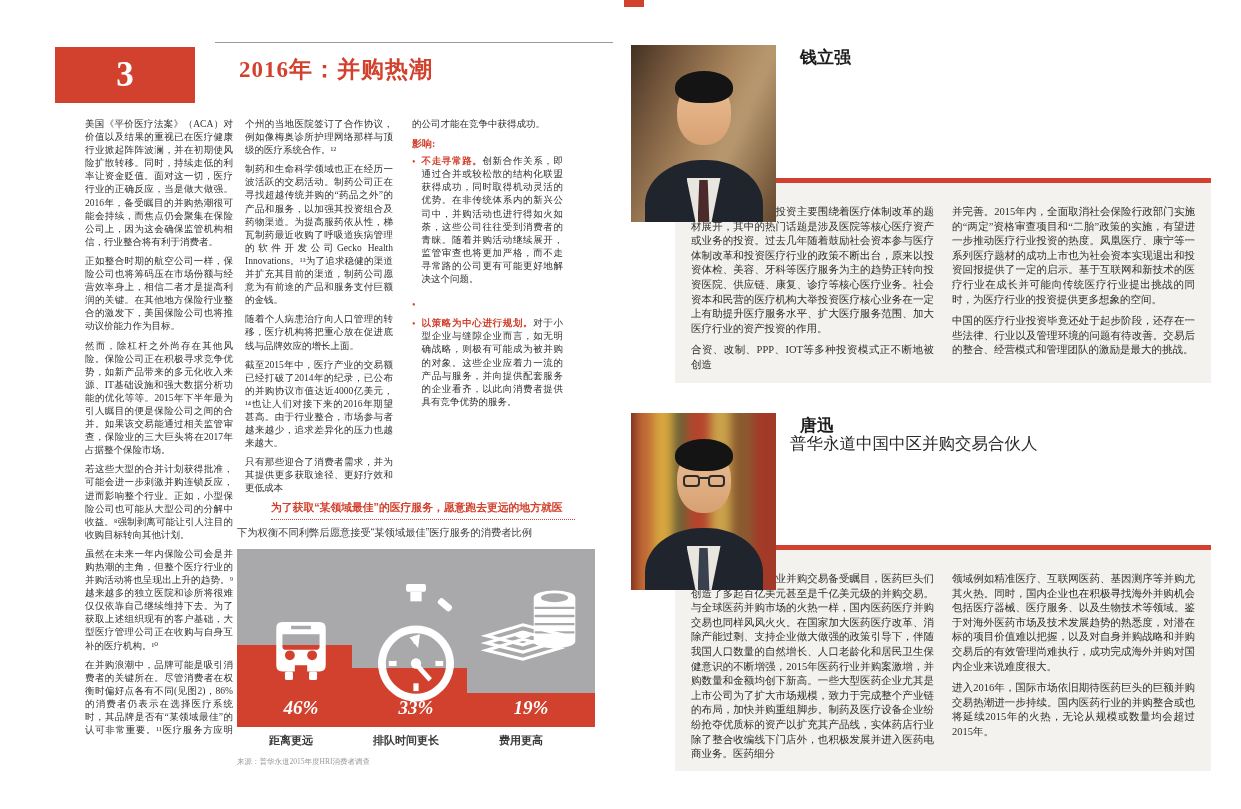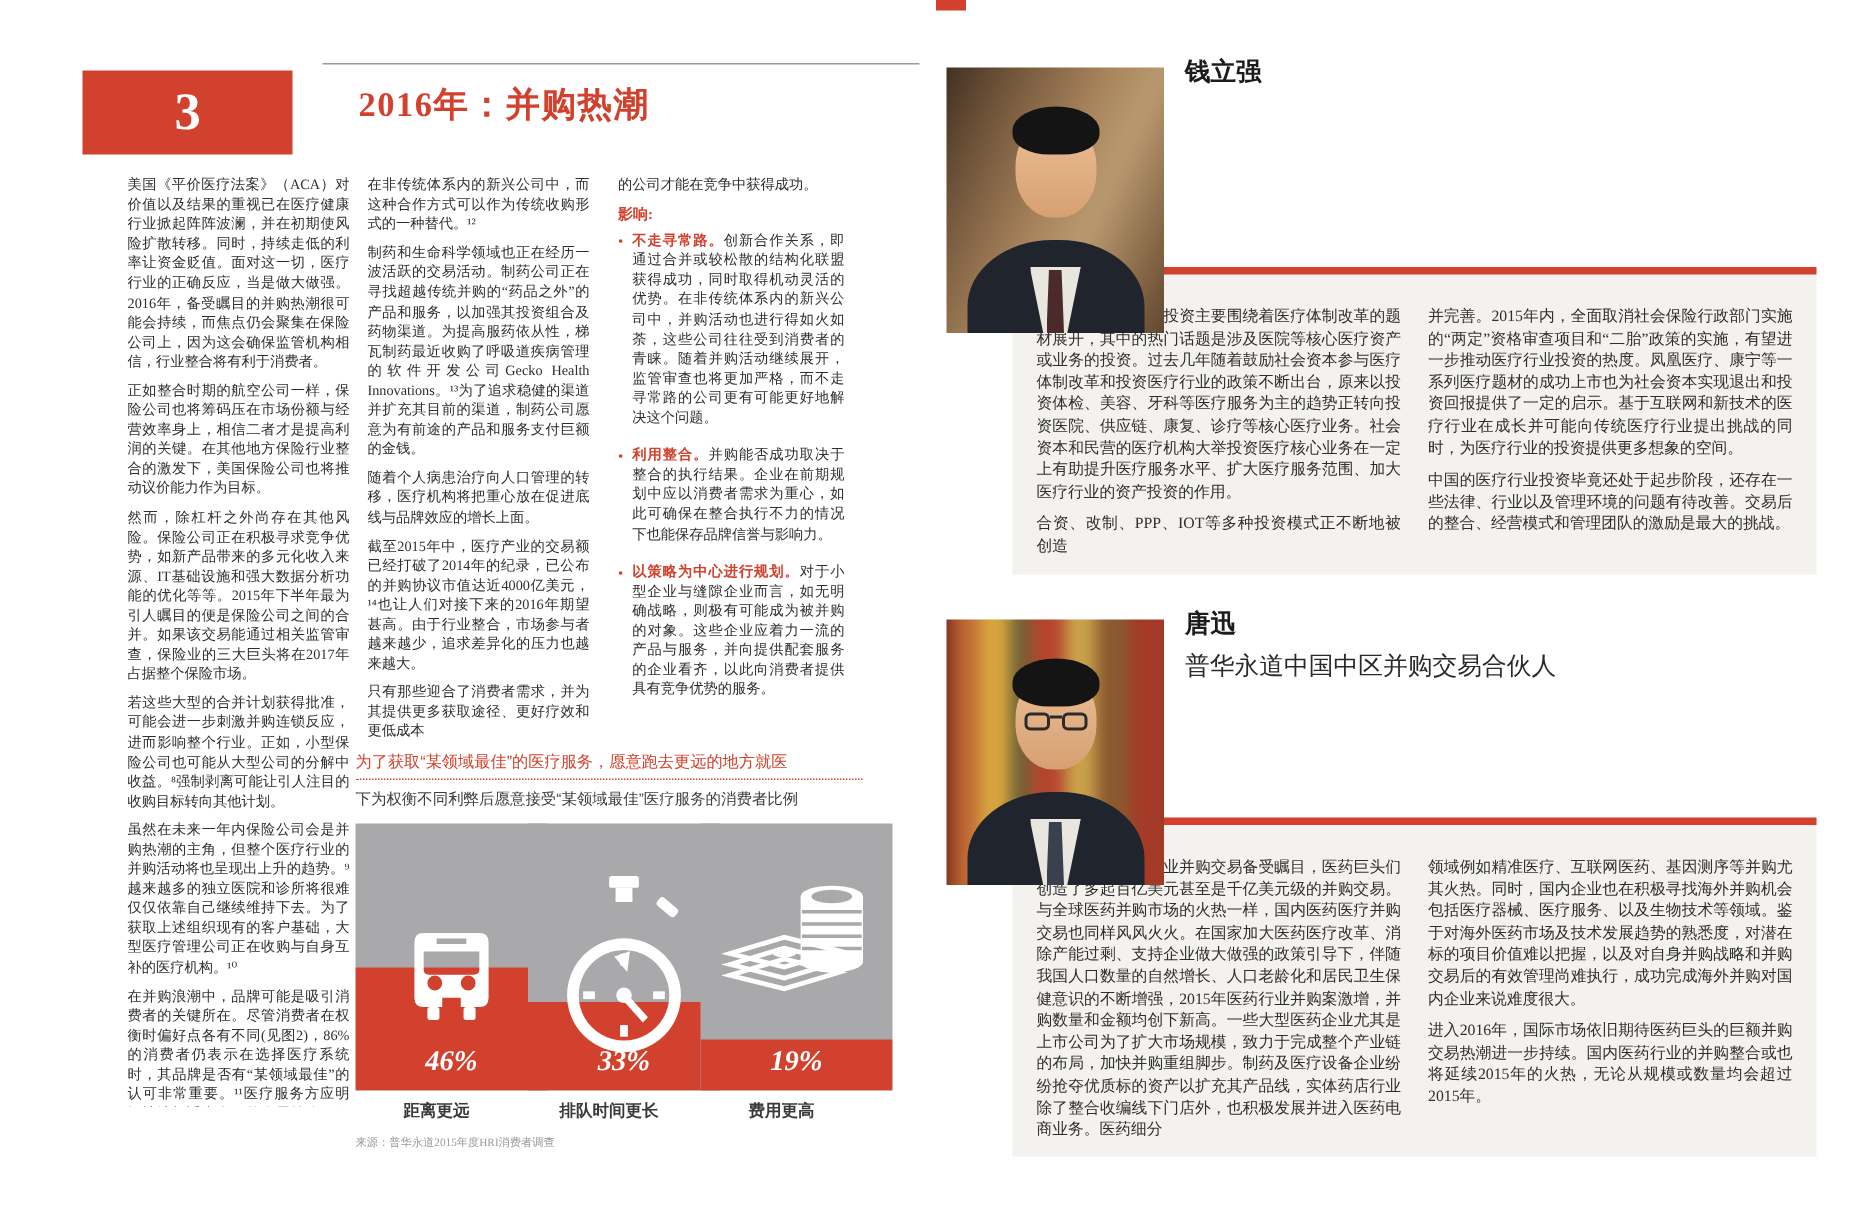--- a/index.html
+++ b/index.html
@@ -17,36 +17,36 @@
   .col1{left:30px;width:148px;height:620px;}
   .col2{left:190px;width:148px;height:386px;}
   .col3{left:357px;width:151px;height:386px;}
   .impact-heading{color:#d2412d;font-weight:bold;font-size:10px;margin:2px 0 5px;}
   .brow{display:flex;margin-bottom:6px;}
   .bdot{color:#d2412d;font-size:10px;margin-right:6px;line-height:13.1px;}
   .btext{margin:0;text-align:justify;flex:1;}
   .blead{color:#d2412d;font-weight:bold;}
   
   .chart{position:absolute;left:182px;top:459px;width:338px;}
-  .chart-title{color:#d2412d;font-weight:normal;font-size:10.8px;padding-bottom:4px;
-               border-bottom:1px dotted #d2412d;font-family:"Liberation Sans","DejaVu Sans",sans-serif;}
+  .chart-title{color:#d2412d;font-weight:bold;font-size:10.8px;padding-bottom:4px;
+               border-bottom:1px dotted #d2412d;font-family:"Liberation Sans","DejaVu Sans",sans-serif;margin-left:34px;}
   .chart-subtitle{font-size:10.3px;color:#3c3c3c;margin-top:6px;font-family:"Liberation Sans","DejaVu Sans",sans-serif;}
   .bars{display:flex;gap:7px;margin-top:9px;}
   .bar-group{width:108px;}
   .bar{position:relative;width:128px;height:178px;background:#a9a9ab;overflow:hidden;}
   .bar-fill{position:absolute;bottom:0;left:0;width:100%;background:#d2412d;}
   .bar-icon{position:absolute;left:50%;transform:translateX(-50%);}
   .pct{position:absolute;bottom:8px;width:100%;text-align:center;color:#fff;
        font-size:19px;font-weight:bold;font-style:italic;}
   .bar-caption{margin-top:6px;text-align:center;font-size:11px;font-weight:bold;color:#3a3a3a;}
   .chart-source{margin-top:9px;font-size:7.5px;color:#999;}
   
   .right-page{position:absolute;left:630px;top:0;width:590px;height:809px;}
   .corner-mark{position:absolute;left:-6px;top:0;width:20px;height:7px;background:#d2412d;}
-  .profile-name{position:absolute;margin:0;font-size:17px;font-weight:bold;color:#1c1c1c;}
+  .profile-name{position:absolute;margin:10px;font-size:17px;font-weight:bold;color:#1c1c1c;}
   .profile-title{position:absolute;font-size:16.5px;color:#2a2a2a;line-height:24px;}
   .info-block{position:absolute;width:536px;background:#f4f2ee;border-top:5px solid #d2412d;
               box-sizing:border-box;padding:22px 16px 0 16px;display:flex;gap:18px;overflow:hidden;z-index:1;}
   .info-col{flex:1;font-size:10.5px;line-height:14.6px;}
   .info-col p{margin:0 0 7px;text-align:justify;}
   
   .photo{position:absolute;width:145px;height:177px;overflow:hidden;z-index:2;}
   .photo .bg{position:absolute;inset:-12px;filter:blur(5px);}
   .photo1 .bg{background:linear-gradient(115deg,#2e2319 0%,#6d5138 22%,#a8845c 48%,#b99a70 62%,#7a5c3e 85%,#4a3826 100%);}
   .photo2 .bg{background:linear-gradient(90deg,#7d2f20 0 10%,#c06a35 10% 20%,#d7a63f 20% 32%,#6e6236 32% 40%,#b4452c 40% 54%,#caa24a 54% 66%,#8a5a30 66% 79%,#a33a28 79% 100%);}
@@ -82,37 +82,36 @@
     <div class="col col1">
       <p>美国《平价医疗法案》（ACA）对价值以及结果的重视已在医疗健康行业掀起阵阵波澜，并在初期使风险扩散转移。同时，持续走低的利率让资金贬值。面对这一切，医疗行业的正确反应，当是做大做强。2016年，备受瞩目的并购热潮很可能会持续，而焦点仍会聚集在保险公司上，因为这会确保监管机构相信，行业整合将有利于消费者。</p>
       <p>正如整合时期的航空公司一样，保险公司也将筹码压在市场份额与经营效率身上，相信二者才是提高利润的关键。在其他地方保险行业整合的激发下，美国保险公司也将推动议价能力作为目标。</p>
       <p>然而，除杠杆之外尚存在其他风险。保险公司正在积极寻求竞争优势，如新产品带来的多元化收入来源、IT基础设施和强大数据分析功能的优化等等。2015年下半年最为引人瞩目的便是保险公司之间的合并。如果该交易能通过相关监管审查，保险业的三大巨头将在2017年占据整个保险市场。</p>
       <p>若这些大型的合并计划获得批准，可能会进一步刺激并购连锁反应，进而影响整个行业。正如，小型保险公司也可能从大型公司的分解中收益。⁸强制剥离可能让引人注目的收购目标转向其他计划。</p>
       <p>虽然在未来一年内保险公司会是并购热潮的主角，但整个医疗行业的并购活动将也呈现出上升的趋势。⁹越来越多的独立医院和诊所将很难仅仅依靠自己继续维持下去。为了获取上述组织现有的客户基础，大型医疗管理公司正在收购与自身互补的医疗机构。¹⁰</p>
       <p>在并购浪潮中，品牌可能是吸引消费者的关键所在。尽管消费者在权衡时偏好点各有不同(见图2)，86%的消费者仍表示在选择医疗系统时，其品牌是否有“某领域最佳”的认可非常重要。¹¹医疗服务方应明智地选择适合自己的发展策略，例如像梅奥诊所护理网络那样与顶级的医疗系统合作。该网络已与全美20</p>
     </div>
 
     <div class="col col2">
-      <p>在非传统体系内的新兴公司中，而这种合作方式可以作为传统收购形式的一种替代。¹²</p>
+      <p>个州的当地医院签订了合作协议，例如像梅奥诊所护理网络那样与顶级的医疗系统合作。¹²</p>
       <p>制药和生命科学领域也正在经历一波活跃的交易活动。制药公司正在寻找超越传统并购的“药品之外”的产品和服务，以加强其投资组合及药物渠道。为提高服药依从性，梯瓦制药最近收购了呼吸道疾病管理的软件开发公司Gecko Health Innovations。¹³为了追求稳健的渠道并扩充其目前的渠道，制药公司愿意为有前途的产品和服务支付巨额的金钱。</p>
       <p>随着个人病患治疗向人口管理的转移，医疗机构将把重心放在促进底线与品牌效应的增长上面。</p>
       <p>截至2015年中，医疗产业的交易额已经打破了2014年的纪录，已公布的并购协议市值达近4000亿美元，¹⁴也让人们对接下来的2016年期望甚高。由于行业整合，市场参与者越来越少，追求差异化的压力也越来越大。</p>
       <p>只有那些迎合了消费者需求，并为其提供更多获取途径、更好疗效和更低成本</p>
     </div>
 
     <div class="col col3">
       <p>的公司才能在竞争中获得成功。</p>
       <div class="impact-heading">影响:</div>
       <div class="brow">
         <span class="bdot">•</span>
         <p class="btext"><span class="blead">不走寻常路。</span><span>创新合作关系，即通过合并或较松散的结构化联盟获得成功，同时取得机动灵活的优势。在非传统体系内的新兴公司中，并购活动也进行得如火如荼，这些公司往往受到消费者的青睐。随着并购活动继续展开，监管审查也将更加严格，而不走寻常路的公司更有可能更好地解决这个问题。</span></p>
       </div>
       <div class="brow">
         <span class="bdot">•</span>
-        <p class="btext"><span class="blead">利用整合。</span><span>并购能否成功取决于整合的执行结果。企业在前期规划中应以消费者需求为重心，如此可确保在整合执行不力的情况下也能保存品牌信誉与影响力。</span></p>
       </div>
       <div class="brow">
         <span class="bdot">•</span>
         <p class="btext"><span class="blead">以策略为中心进行规划。</span><span>对于小型企业与缝隙企业而言，如无明确战略，则极有可能成为被并购的对象。这些企业应着力一流的产品与服务，并向提供配套服务的企业看齐，以此向消费者提供具有竞争优势的服务。</span></p>
       </div>
     </div>
 
     <div class="chart">
       <div class="chart-title">为了获取“某领域最佳”的医疗服务，愿意跑去更远的地方就医</div>
       <div class="chart-subtitle">下为权衡不同利弊后愿意接受“某领域最佳”医疗服务的消费者比例</div>

